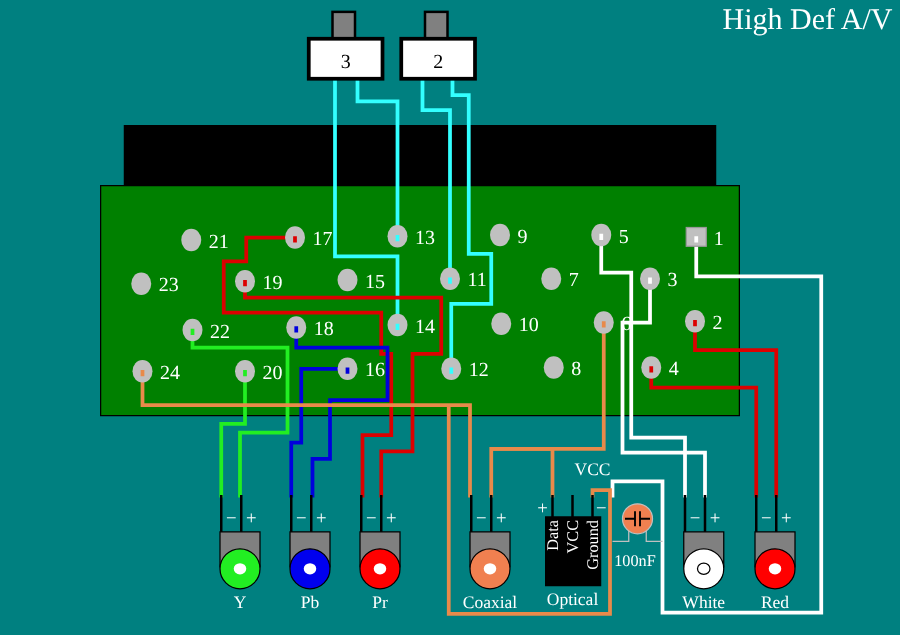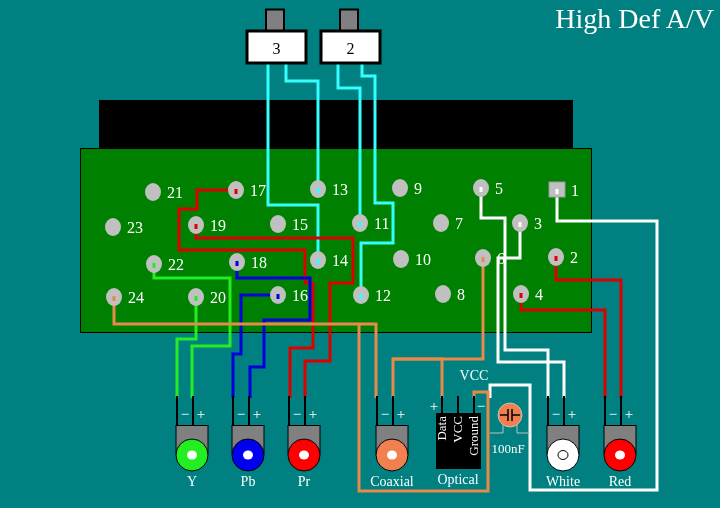--- a/index.html
+++ b/index.html
@@ -1,18 +1,18 @@
 <!DOCTYPE html>
 <html><head>
   <meta charset="utf-8">
   <style>
     html, body { margin: 0; padding: 0; }
     body { width: 720px; height: 508px; background: #008080; overflow: hidden; position: relative; }
     #stage { position: absolute; left: 0; top: 0; width: 720px; height: 508px; }
-    .title { position: absolute; right: 6px; top: 3px; color: #ffffff; font-family: "Liberation Serif", "DejaVu Serif", serif; font-size: 28px; }
+    .title { position: absolute; right: 6px; top: 3px; color: #ffffff; font-family: "Liberation Serif", "DejaVu Serif", serif; font-size: 24px; }
     svg text { font-family: "Liberation Serif", "DejaVu Serif", serif; }
   </style>
 </head>
 <body>
 
 <div class="title">High Def A/V</div>
 
 <svg id="stage" width="720" height="508" viewBox="0 0 720 508" xmlns="http://www.w3.org/2000/svg">
 
   <rect x="99" y="100" width="474" height="49" fill="#000000"></rect>

